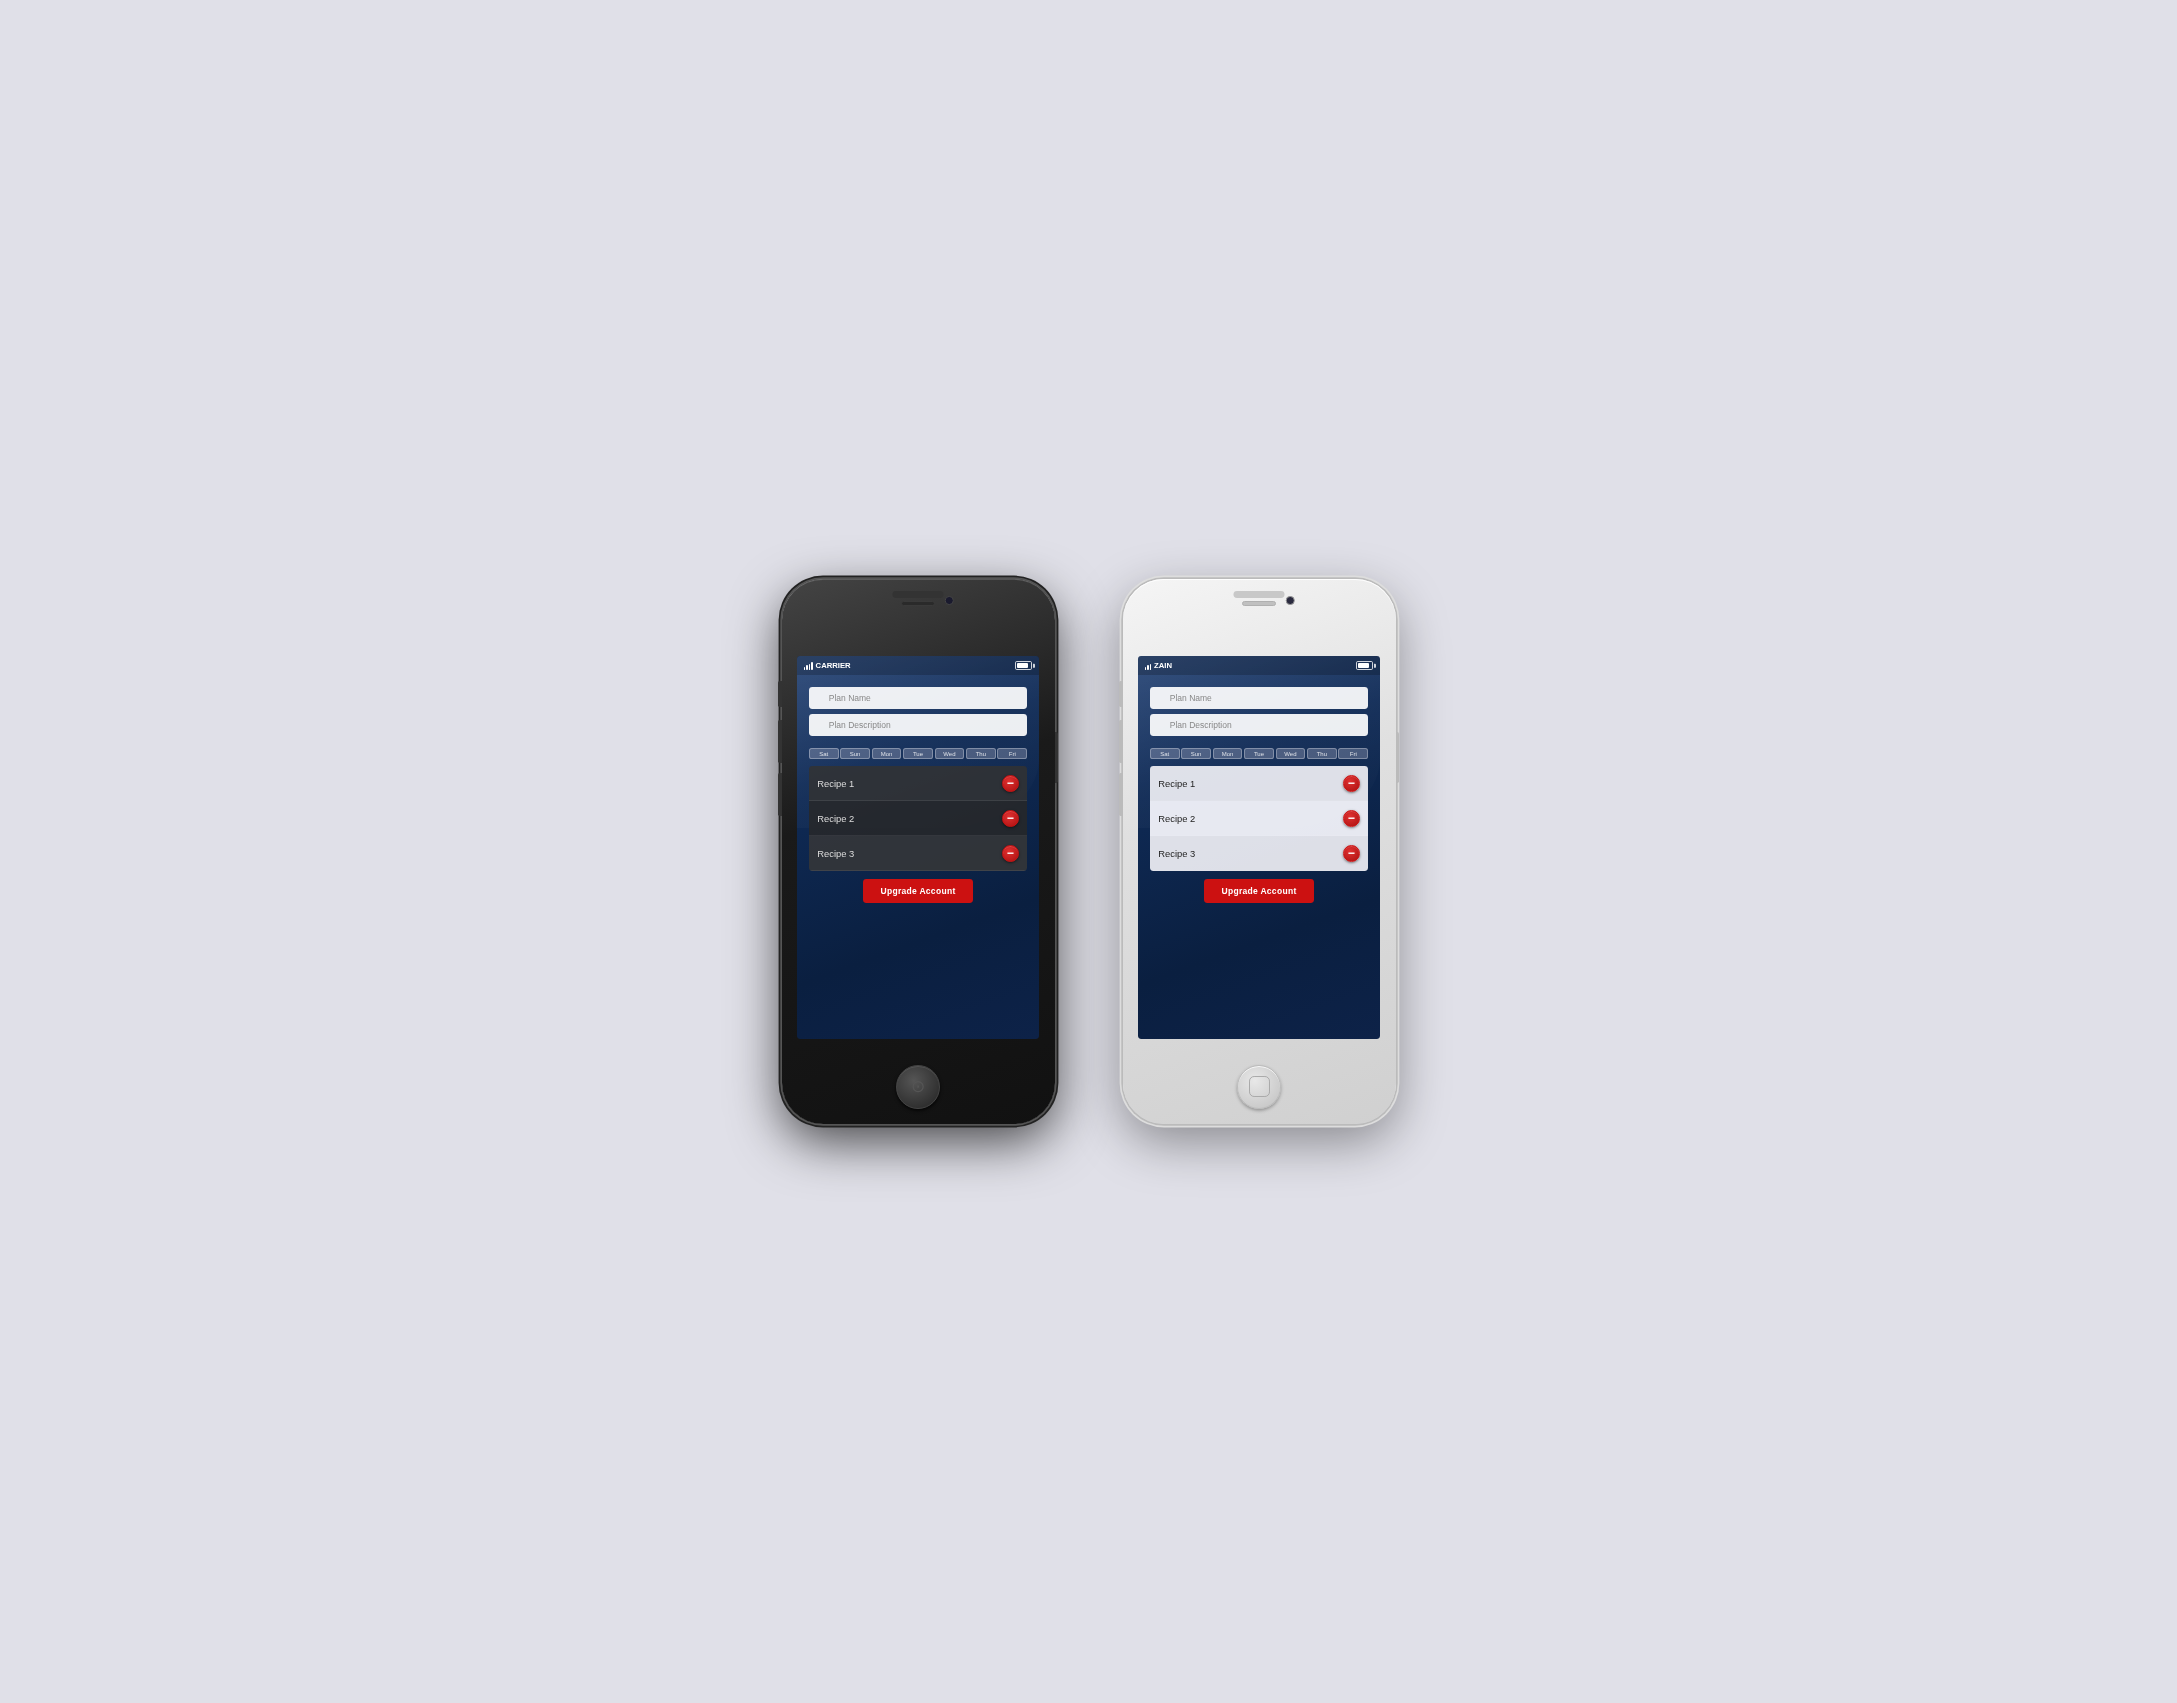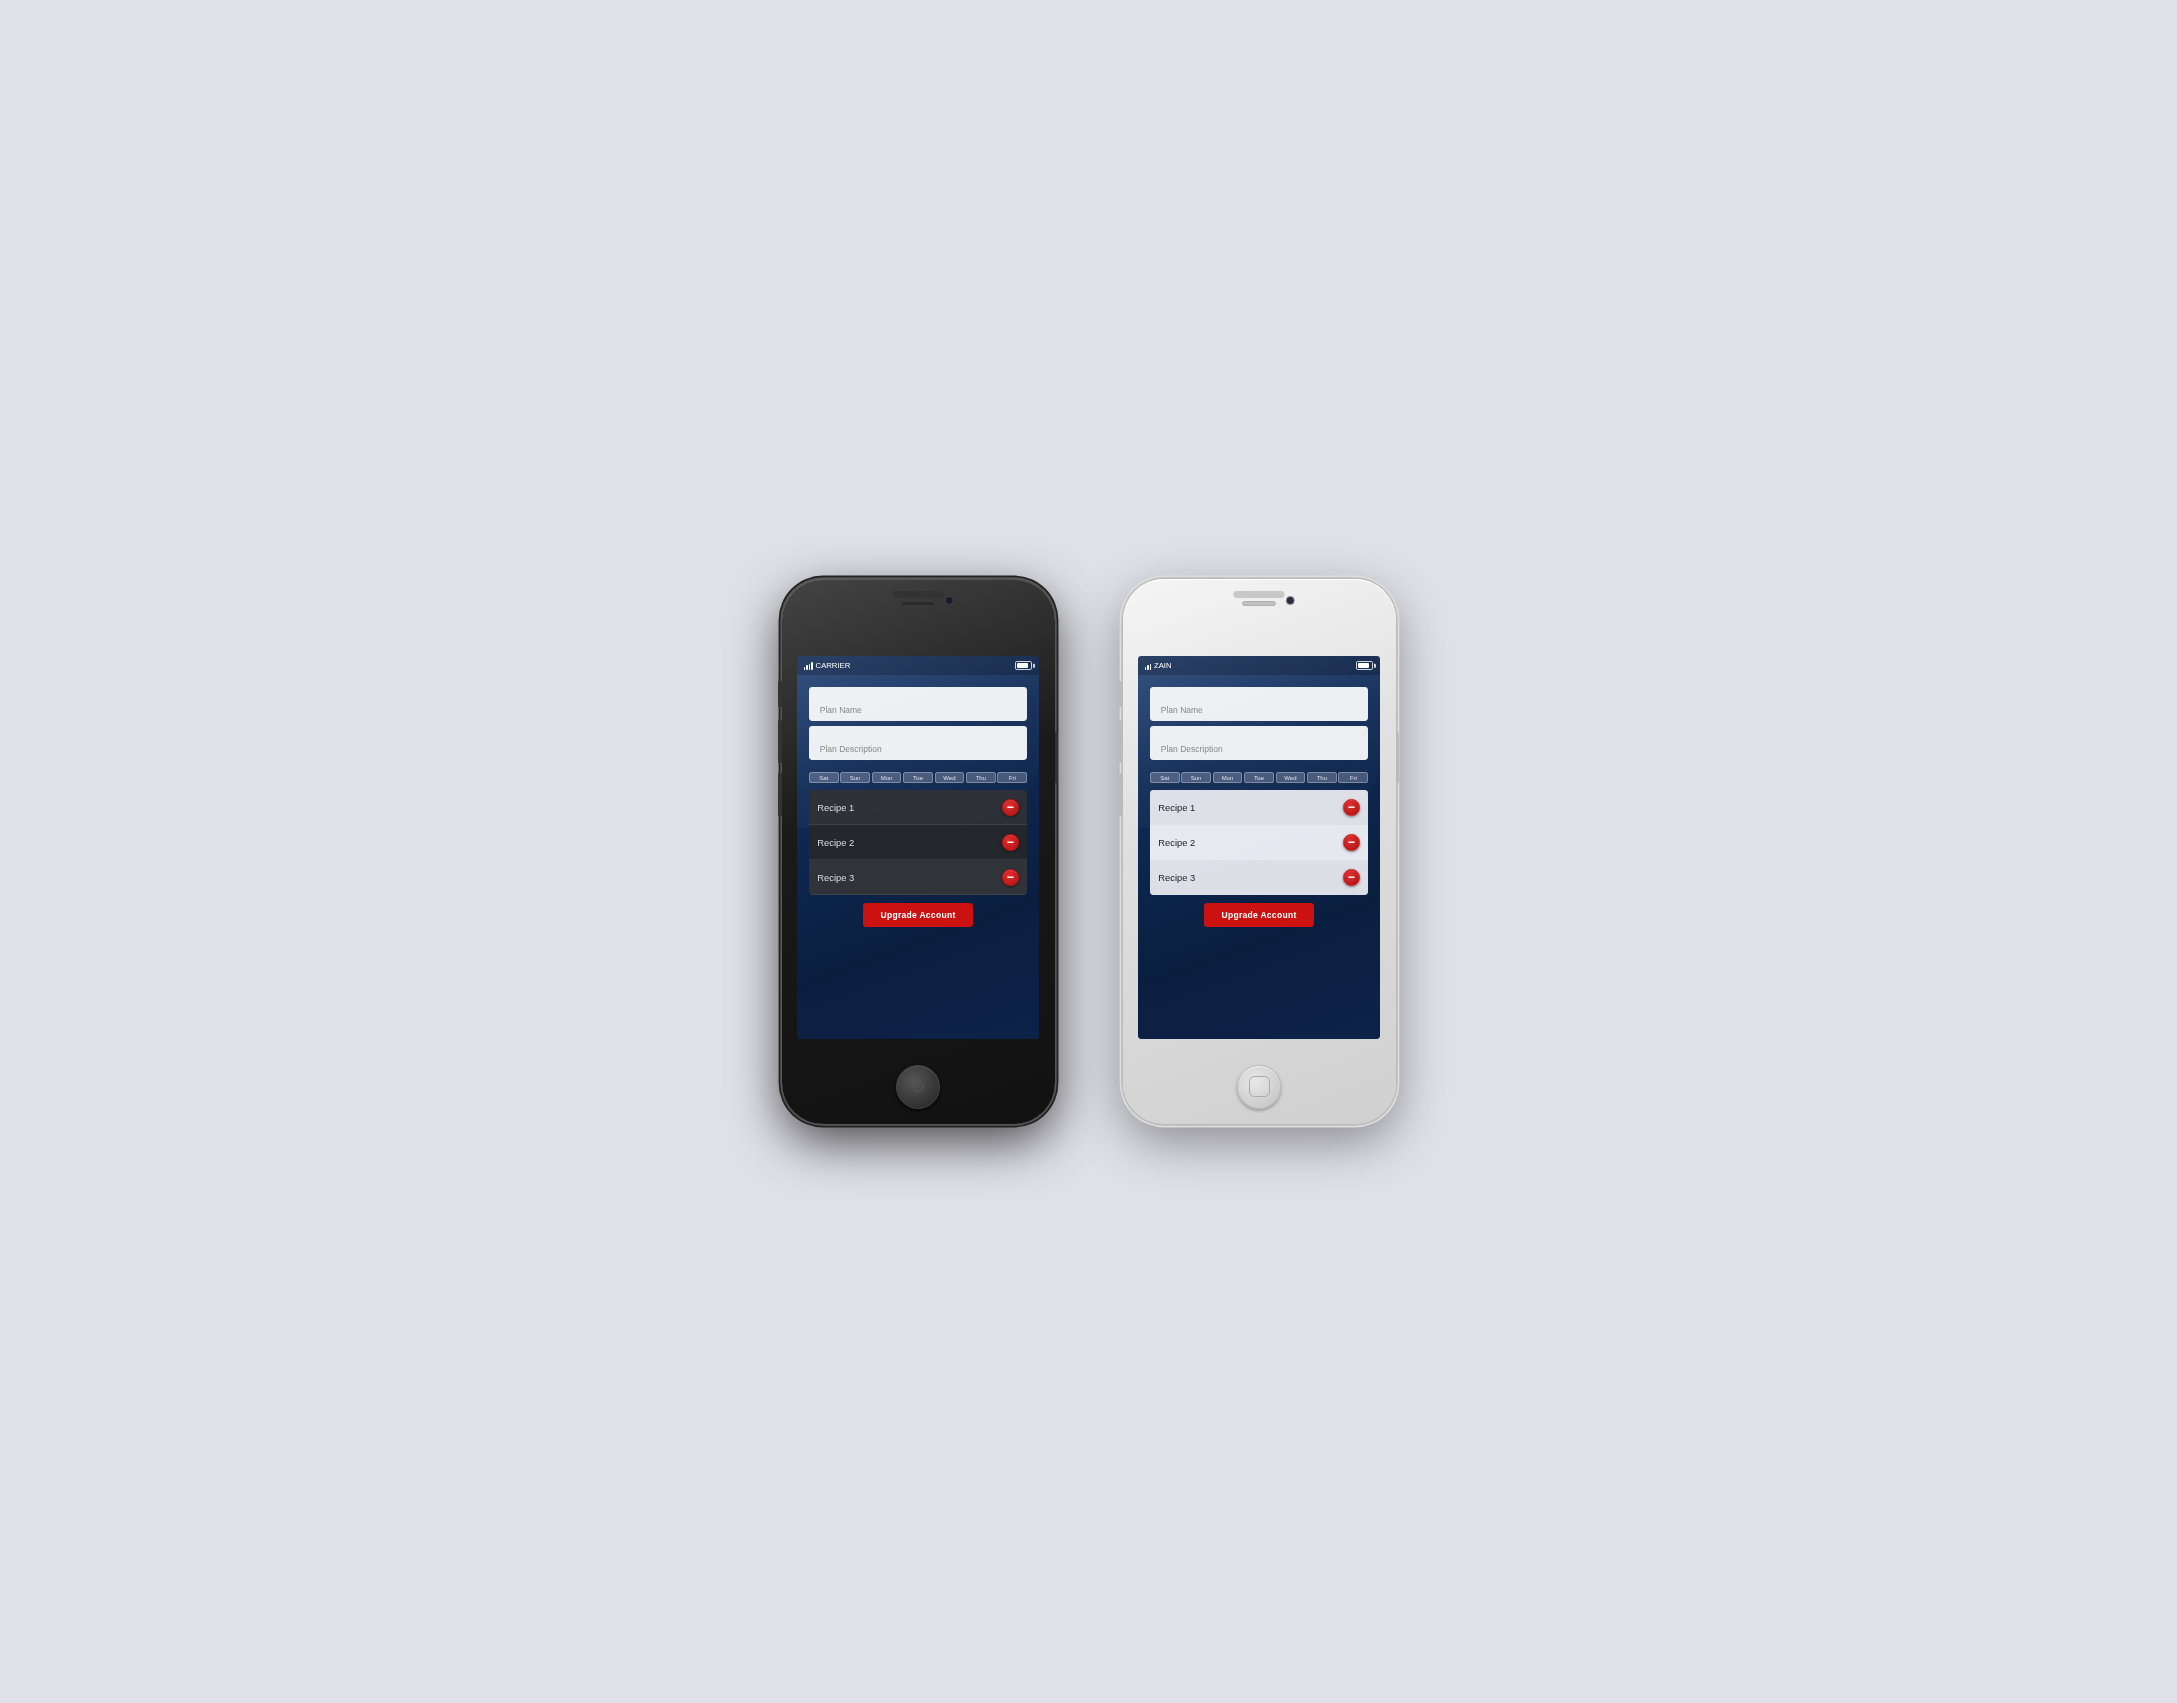--- a/index.html
+++ b/index.html
@@ -276,21 +276,21 @@
       justify-content: space-between;
       padding: 0 6.8px;
       flex-shrink: 0;
       position: relative;
       z-index: 10;
     }
 
     .status-carrier {
       color: white;
       font-size: 7.7px;
-      font-weight: 400;
+      font-weight: 700;
       display: flex;
       align-items: center;
       gap: 2.6px;
     }
 
     .signal-bars {
       display: flex;
       align-items: flex-end;
       gap: 0.9px;
       height: 8.5px;
@@ -340,26 +340,26 @@
       display: flex;
       flex-direction: column;
       gap: 5.1px;
       position: relative;
       z-index: 5;
     }
 
     .input-field {
       background: rgba(255,255,255,0.92);
       border-radius: 3.4px;
-      padding: 6px 11px;
+      padding: 6px 20px;
       font-size: 8.5px;
       color: #888;
-      height: 34px;
-      display: flex;
-      align-items: flex-end;
+      height: 22px;
+      display: flex;
+      align-items: flex-start;
     }
 
     .days-row {
       display: flex;
       gap: 1.7px;
       margin-top: 6.8px;
       margin-bottom: 1.7px;
     }
 
     .day-pill {

